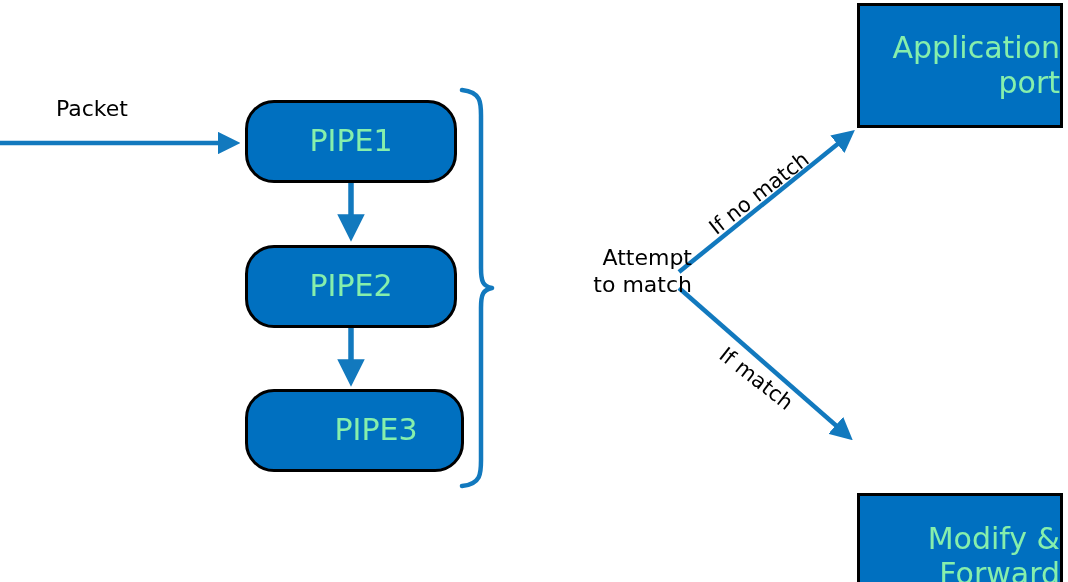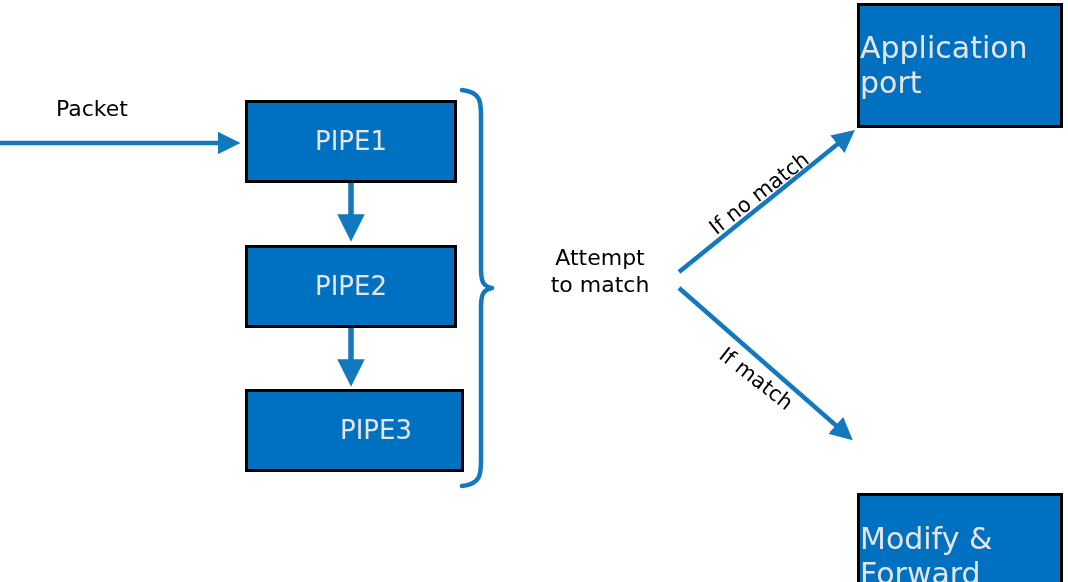--- a/index.html
+++ b/index.html
@@ -25,29 +25,30 @@
     height: 582px;
   }
   .node-box {
     position: absolute;
     background: #0070C0;
     border: 3px solid #000000;
     box-sizing: border-box;
     display: flex;
     align-items: center;
     justify-content: center;
-    text-align: left;
-    color: #e5e5e5;
+    text-align: right;
+    color: #86efac;
     font-family: "DejaVu Sans", sans-serif;
     font-weight: 400;
     line-height: 1.16;
     letter-spacing: 0px;
   }
   .pipe-box {
-    font-size: 26px;
+    font-size: 30px;
+    border-radius: 29px;
   }
   .terminal-box {
     font-size: 30px;
   }
   .plain-label {
     position: absolute;
     color: #000000;
     font-family: "DejaVu Sans", sans-serif;
     font-size: 22px;
     line-height: 1.22;
@@ -65,21 +66,21 @@
   #packet-label {
     left: 56px;
     top: 96px;
     width: 140px;
     text-align: left;
   }
   #attempt-label {
     left: 508px;
     top: 245px;
     width: 184px;
-    text-align: center;
+    text-align: right;
   }
   #label-if-no-match {
     left: 712px;
     top: 218px;
     transform: rotate(-38deg);
   }
   #label-if-match {
     left: 722px;
     top: 340px;
     transform: rotate(38deg);

